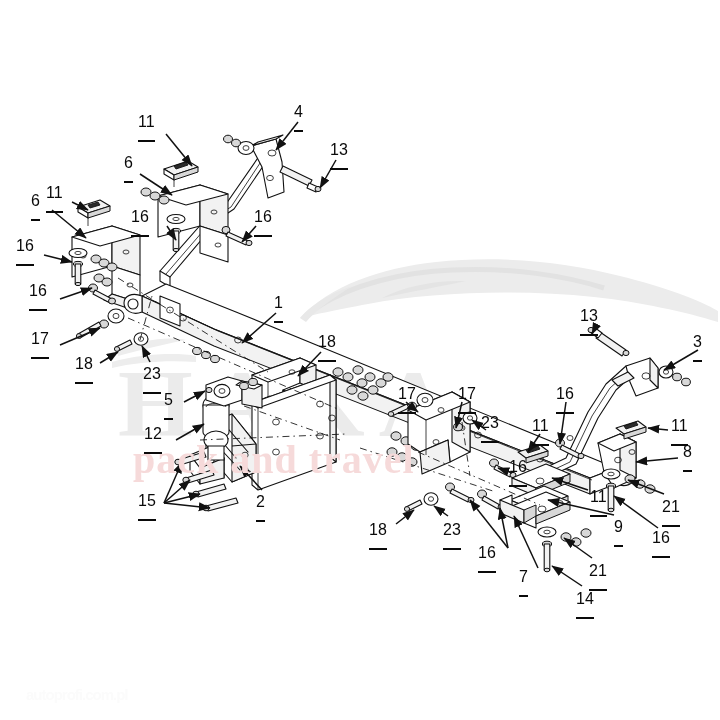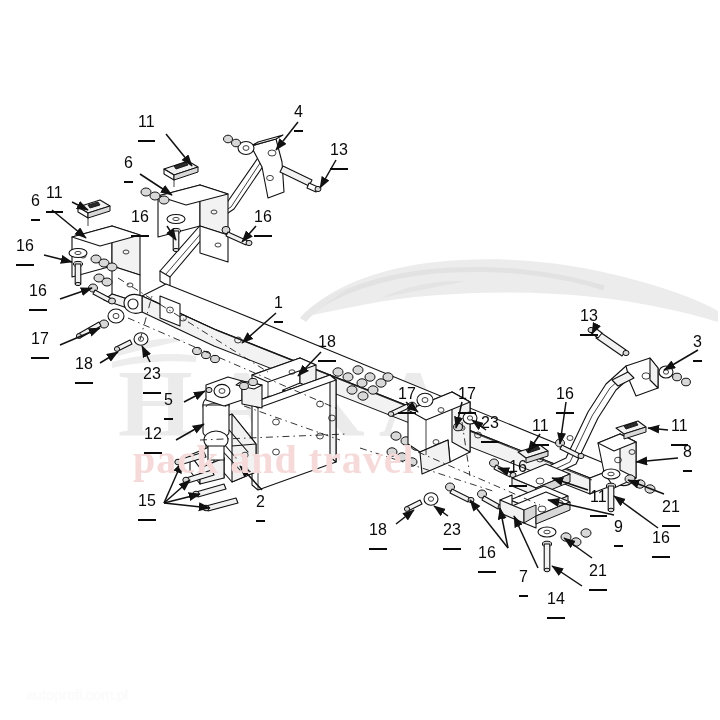--- a/index.html
+++ b/index.html
@@ -559,16 +559,16 @@
       <div class="lbl u" style="left: 662px; top: 499px;">21</div>
       <div class="lbl u" style="left: 138px; top: 493px; text-align: center;">15</div>
       <div class="lbl u" style="left: 614px; top: 519px;">9</div>
       <div class="lbl u" style="left: 652px; top: 530px;">16</div>
       <div class="lbl u" style="left: 256px; top: 494px;">2</div>
       <div class="lbl u" style="left: 369px; top: 522px;">18</div>
       <div class="lbl u" style="left: 443px; top: 522px;">23</div>
       <div class="lbl u" style="left: 478px; top: 545px;">16</div>
       <div class="lbl u" style="left: 519px; top: 569px;">7</div>
       <div class="lbl u" style="left: 589px; top: 563px;">21</div>
-      <div class="lbl u" style="left: 547px; top: 591px; text-align: center;">14</div>
+      <div class="lbl u" style="left: 576px; top: 591px; text-align: center;">14</div>
     </div>
 
 </div>
 
 </body></html>

